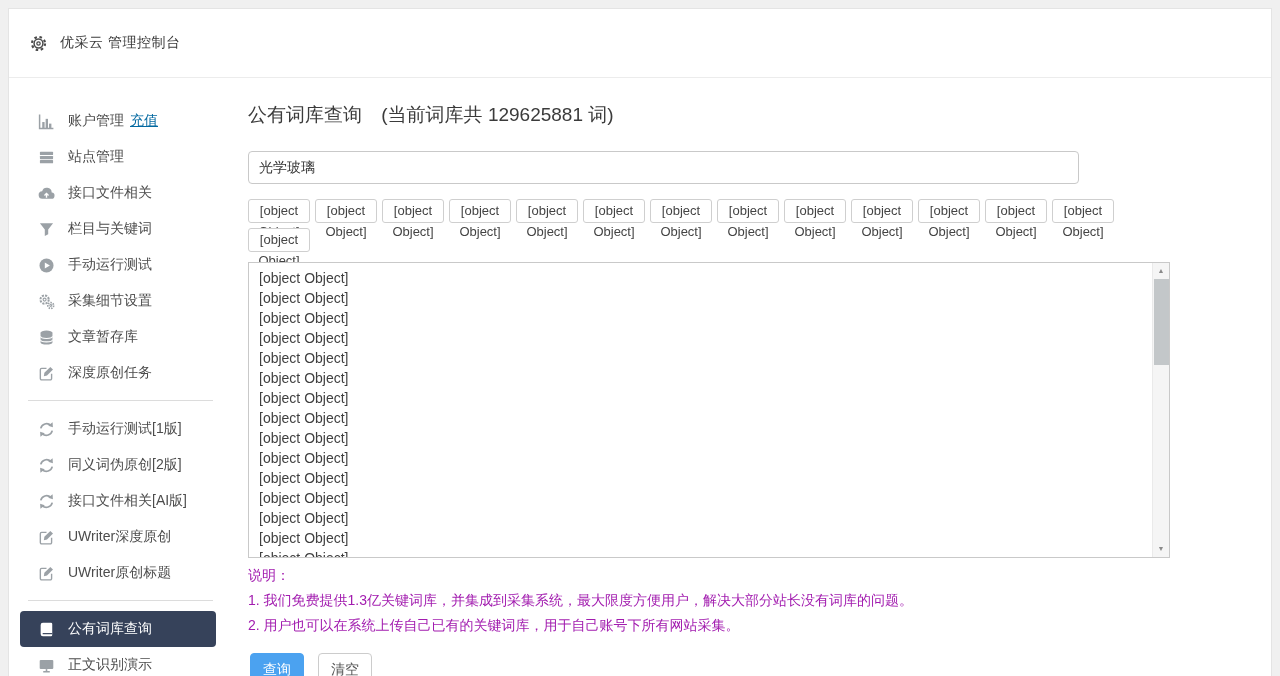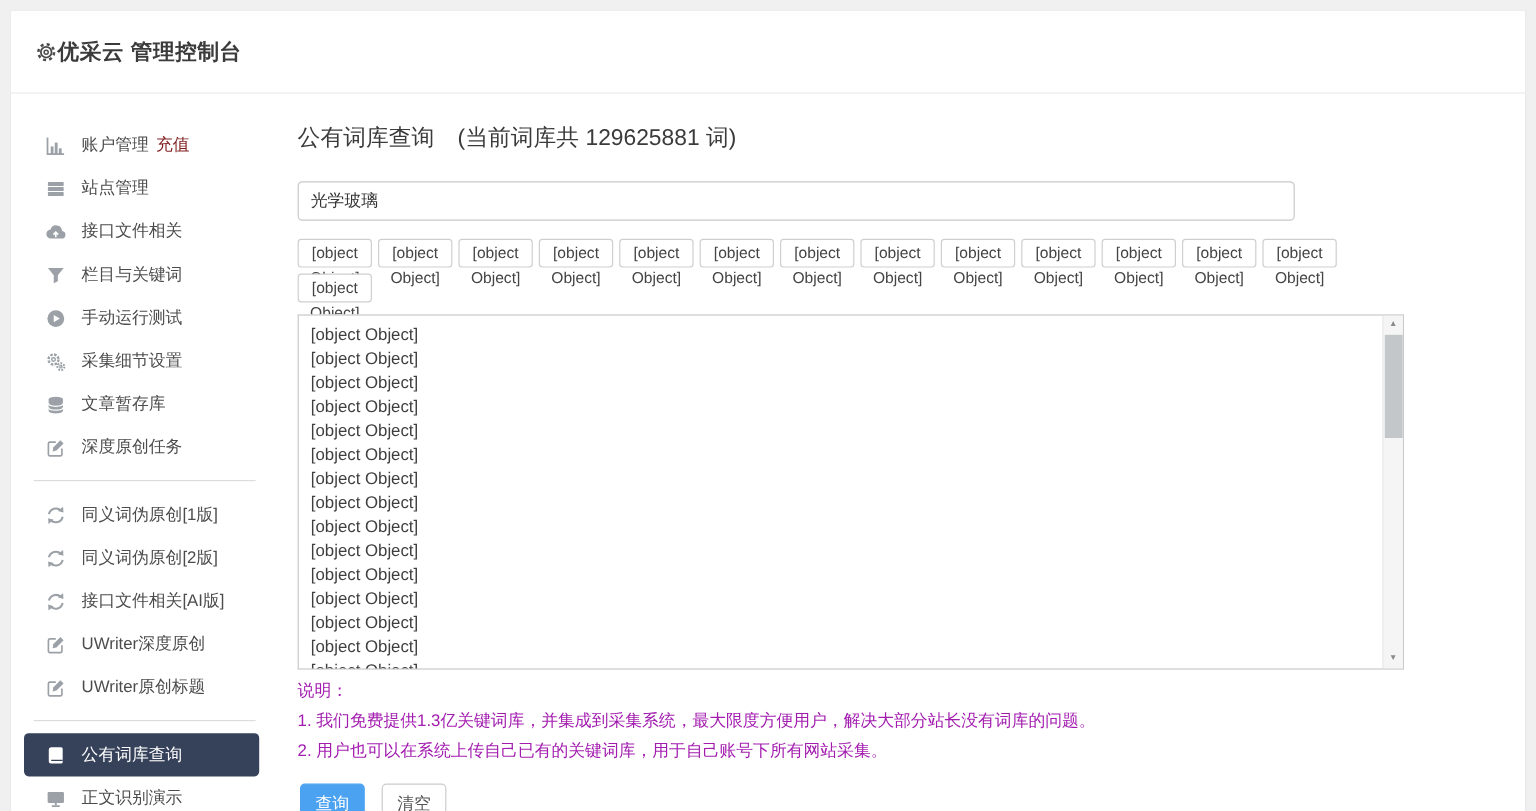--- a/index.html
+++ b/index.html
@@ -13,30 +13,30 @@
     position:absolute; left:8px; top:8px; width:1264px; height:700px;
     background:#fff; border:1px solid #e4e4e4;
   }
   
   .header {
     position:absolute; left:9px; top:9px; width:1262px; height:69px;
     background:#fff; border-bottom:1px solid #ececec;
     display:flex; align-items:center; padding-left:20px;
   }
   .logo-gear { width:19px; height:19px; color:#4a4a4a; flex:none; }
-  .app-title { font-size:18px; color:#3b3b3b; letter-spacing:0.5px;font-weight:bold; }
+  .app-title { font-size:14px; color:#3b3b3b; margin-left:12px; letter-spacing:0.5px; }
   
   .sidebar { position:absolute; left:20px; top:103px; width:196px; }
   .side-item {
     height:36px; display:flex; align-items:center; padding-left:18px;
     color:#4c4c4c; cursor:pointer; border-radius:4px;text-align:right;
   }
   .side-item .icn { width:17px; height:17px; color:#9ba1a6; flex:none; }
   .side-label { margin-left:13px; font-size:14px; white-space:nowrap; }
-  .side-badge { margin-left:6px; font-size:14px; color:#7f1d1d; }
+  .side-badge { margin-left:6px; font-size:14px; color:#0369a1;text-decoration:underline; }
   .side-item.active { background:#36425a; color:#fff; }
   .side-item.active .icn { color:#fff; }
   .side-divider { border-top:1px solid #dcdcdc; margin:9px 3px 10px 8px; }
   
   .main { position:absolute; left:248px; top:86px; width:930px; height:590px; }
   .page-title {
     position:absolute; left:0; top:16px; font-size:19px; font-weight:400;
     color:#3b3b3b; white-space:nowrap;
   }
   .page-title .subtitle { margin-left:14px; }
@@ -221,21 +221,21 @@
         <span class="side-badge"></span>
       </div>
     </div>
   <div class="side-divider"></div>
   <div class="side-group">
 
       <div class="side-item">
         <svg class="icn">
           <use href="#refresh-icon"></use>
         </svg>
-        <span class="side-label">同义词伪原创[1版]</span>
+        <span class="side-label">手动运行测试[1版]</span>
         <span class="side-badge"></span>
       </div>
 
       <div class="side-item">
         <svg class="icn">
           <use href="#refresh-icon"></use>
         </svg>
         <span class="side-label">同义词伪原创[2版]</span>
         <span class="side-badge"></span>
       </div>

